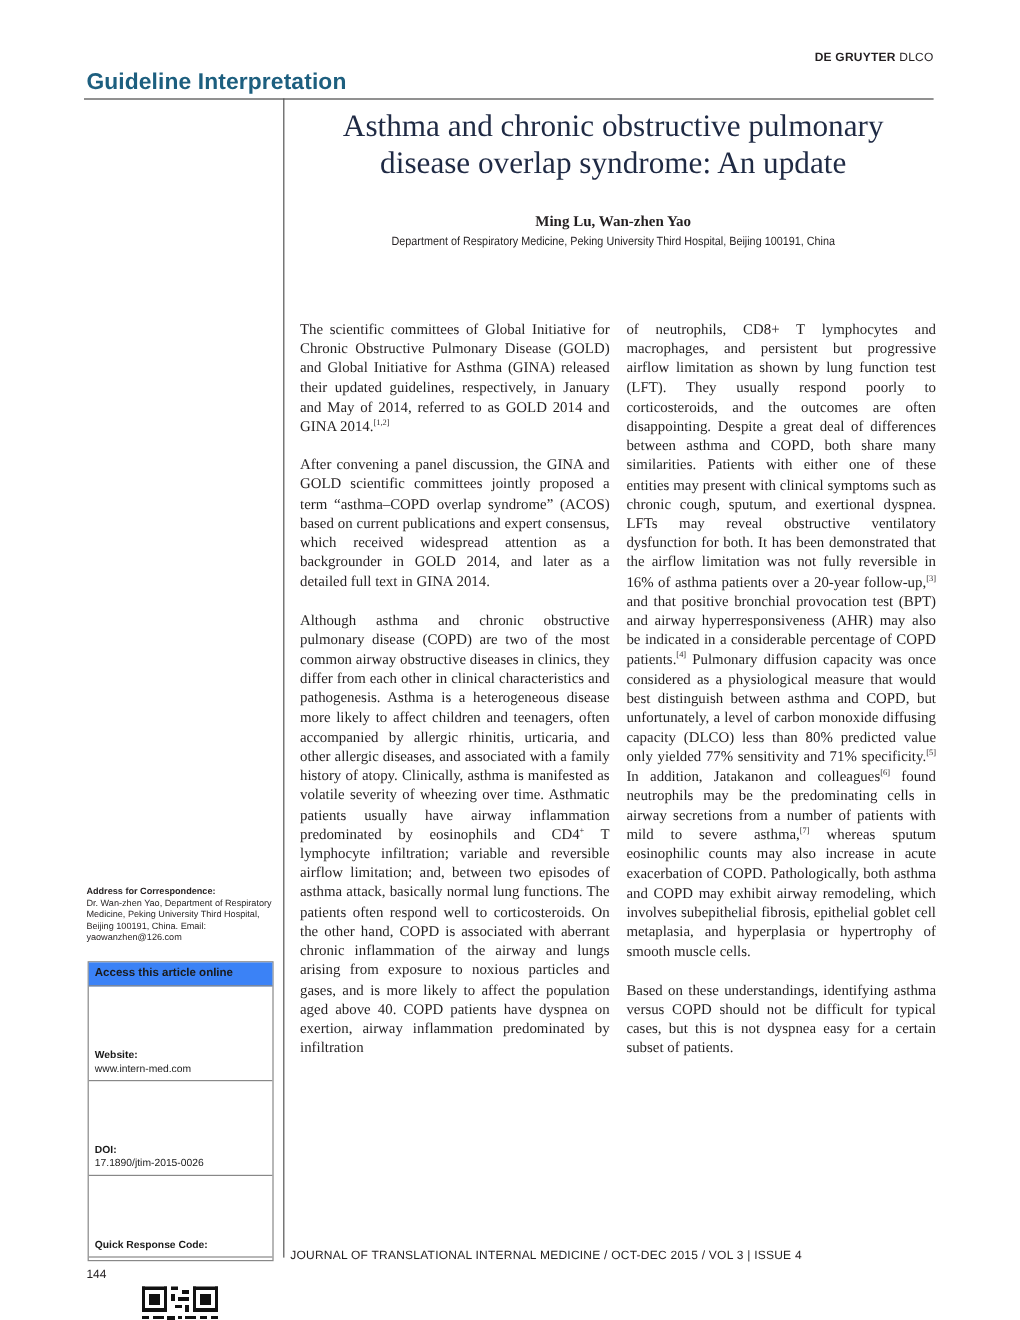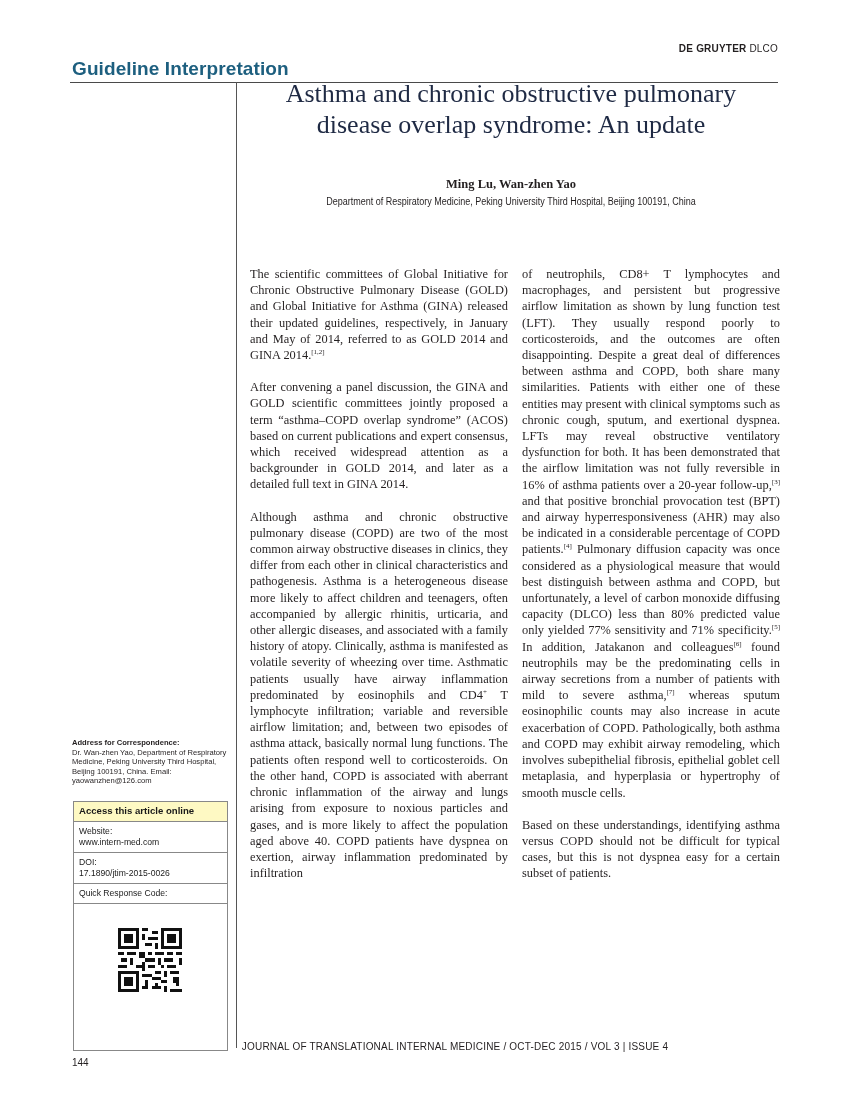--- a/index.html
+++ b/index.html
@@ -2,34 +2,34 @@
 <html><head>
 <meta charset="utf-8">
 <style>
   html, body { margin:0; padding:0; background:#ffffff; }
   body { width:850px; height:1100px; position:relative; overflow:hidden; color:#231f20; }
   .publisher { position:absolute; top:43px; right:72px; font-family:"Liberation Sans", sans-serif; font-size:10px; letter-spacing:0.2px; color:#231f20; }
   .publisher b { font-weight:bold;margin-left:24px; }
   .section-head { position:absolute; left:72px; top:58px; font-family:"Liberation Sans", sans-serif; font-weight:bold; font-size:19px; color:#1d5f7f; letter-spacing:0.1px; }
   .head-rule { position:absolute; left:70px; top:82px; width:708px; height:0; border-top:1.5px solid #4a4a4a; }
   .vert-rule { position:absolute; left:236px; top:82px; width:0; height:966px; border-left:1px solid #555; }
-  .title { position:absolute; left:246px; top:78px; width:530px; text-align:center; font-family:"Liberation Serif", serif; font-size:26px; line-height:31px; color:#1f2a44; }
+  .title { position:absolute; left:246px; top:89px; width:530px; text-align:center; font-family:"Liberation Serif", serif; font-size:26px; line-height:31px; color:#1f2a44; }
   .authors { position:absolute; left:246px; top:177px; width:530px; text-align:center; font-family:"Liberation Serif", serif; font-weight:bold; font-size:12.5px; color:#231f20; }
   .affil { position:absolute; left:246px; top:196px; width:530px; text-align:center; font-family:"Liberation Sans", sans-serif; font-size:10px; color:#231f20; transform:scaleX(0.9); transform-origin:center; }
   .col { position:absolute; top:266px; width:258px; font-family:"Liberation Serif", serif; font-size:12.4px; line-height:16.2px; text-align:justify; color:#231f20; }
   .col p { margin:0 0 16px 0; }
   .col1 { left:250px; }
   .col2 { left:522px; }
   sup { font-size:7px; line-height:0; vertical-align:super; }
   .corr { position:absolute; left:72px; top:738px; width:160px; font-family:"Liberation Sans", sans-serif; font-size:7.6px; line-height:9.6px; color:#231f20; }
   .corr .ch { font-weight:bold; }
   .access-box { position:absolute; left:73px; top:801px; width:153px; height:248px; border:1px solid #888; }
-  .access-head { background:#fef9c3; border-bottom:1px solid #888; font-family:"Liberation Sans", sans-serif; font-weight:bold; font-size:9.6px; padding:3px 5px; height:13px; color:#1a1a1a; }
+  .access-head { background:#3b82f6; border-bottom:1px solid #888; font-family:"Liberation Sans", sans-serif; font-weight:bold; font-size:9.6px; padding:3px 5px; height:13px; color:#1a1a1a; }
   .access-row { border-bottom:1px solid #888; font-family:"Liberation Sans", sans-serif; font-size:8.6px; line-height:11px; padding:4px 5px; color:#1a1a1a; }
-  .access-row .lbl { font-weight:normal; }
+  .access-row .lbl { font-weight:bold;margin-top:48px; }
   .qr-area { position:relative; height:150px; }
   .qr { position:absolute; left:44px; top:24px; width:64px; height:64px; }
   .footer-page { position:absolute; left:72px; top:1042px; font-family:"Liberation Sans", sans-serif; font-size:10px; color:#231f20;margin-top:15px; }
   .footer-journal { position:absolute; left:200px; top:1041px; width:510px; text-align:center; font-family:Liberation Sans, sans-serif; font-size:10px; letter-spacing:0.2px; color:#231f20; }
 </style>
 </head>
 <body>
 
 <div class="publisher"><b>DE GRUYTER</b> <span>DLCO</span></div>
 

